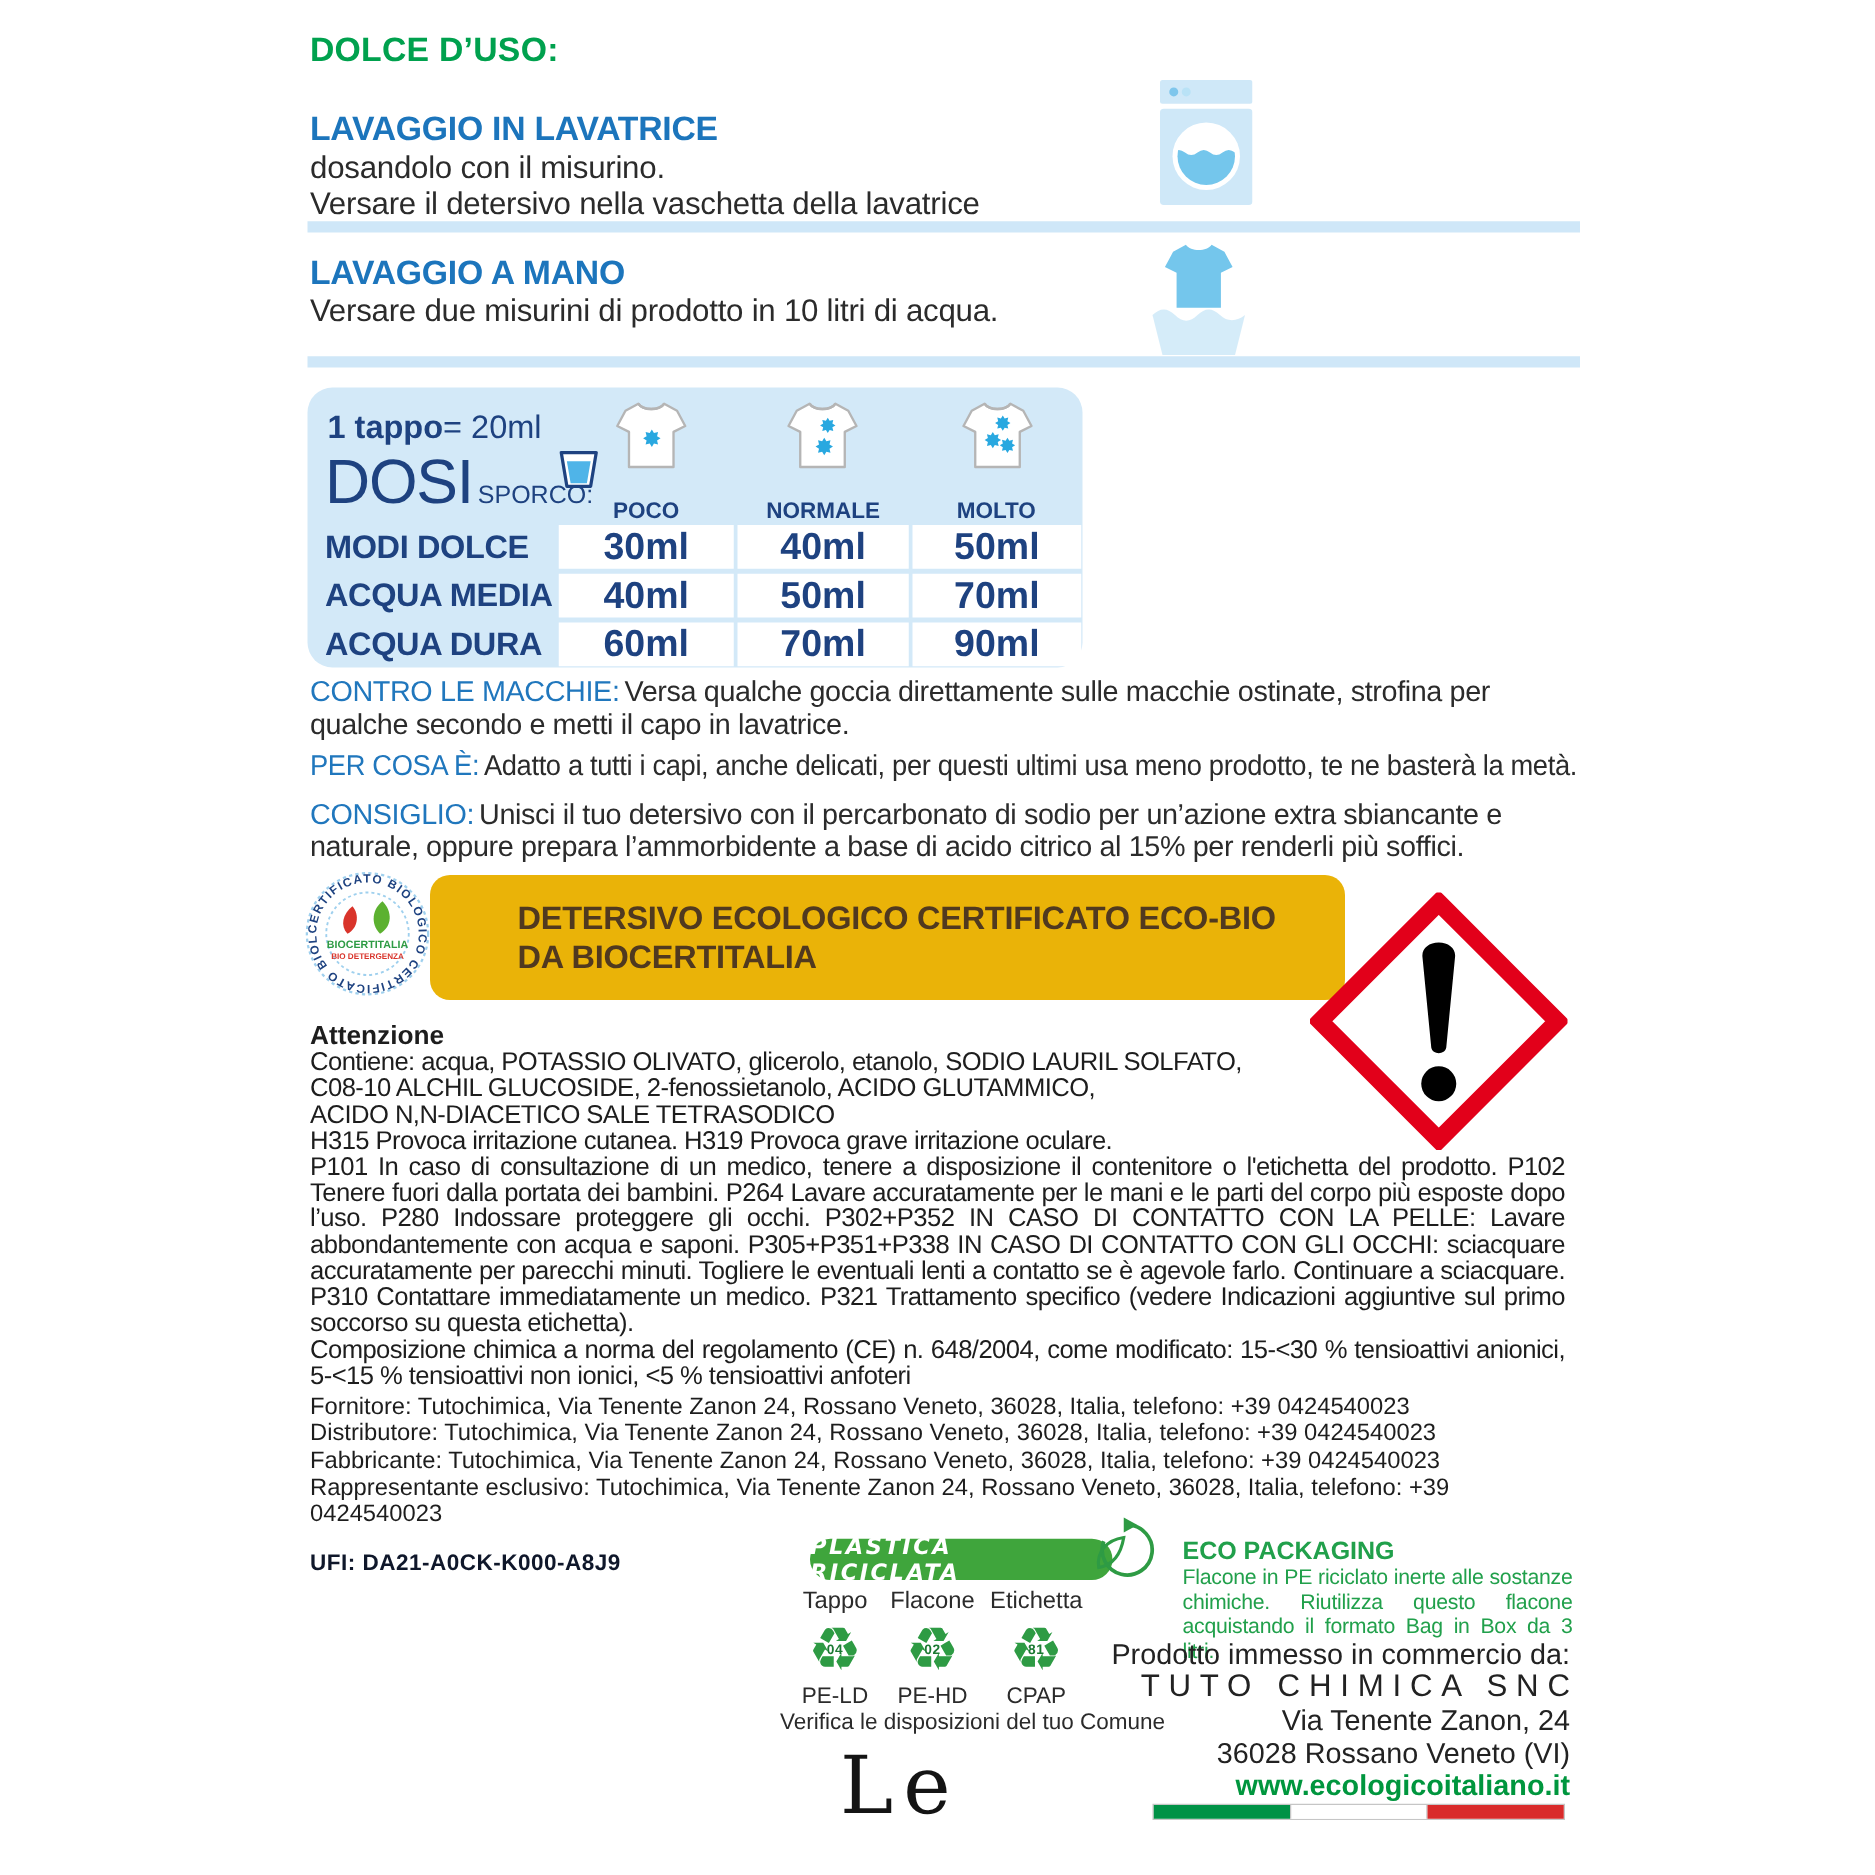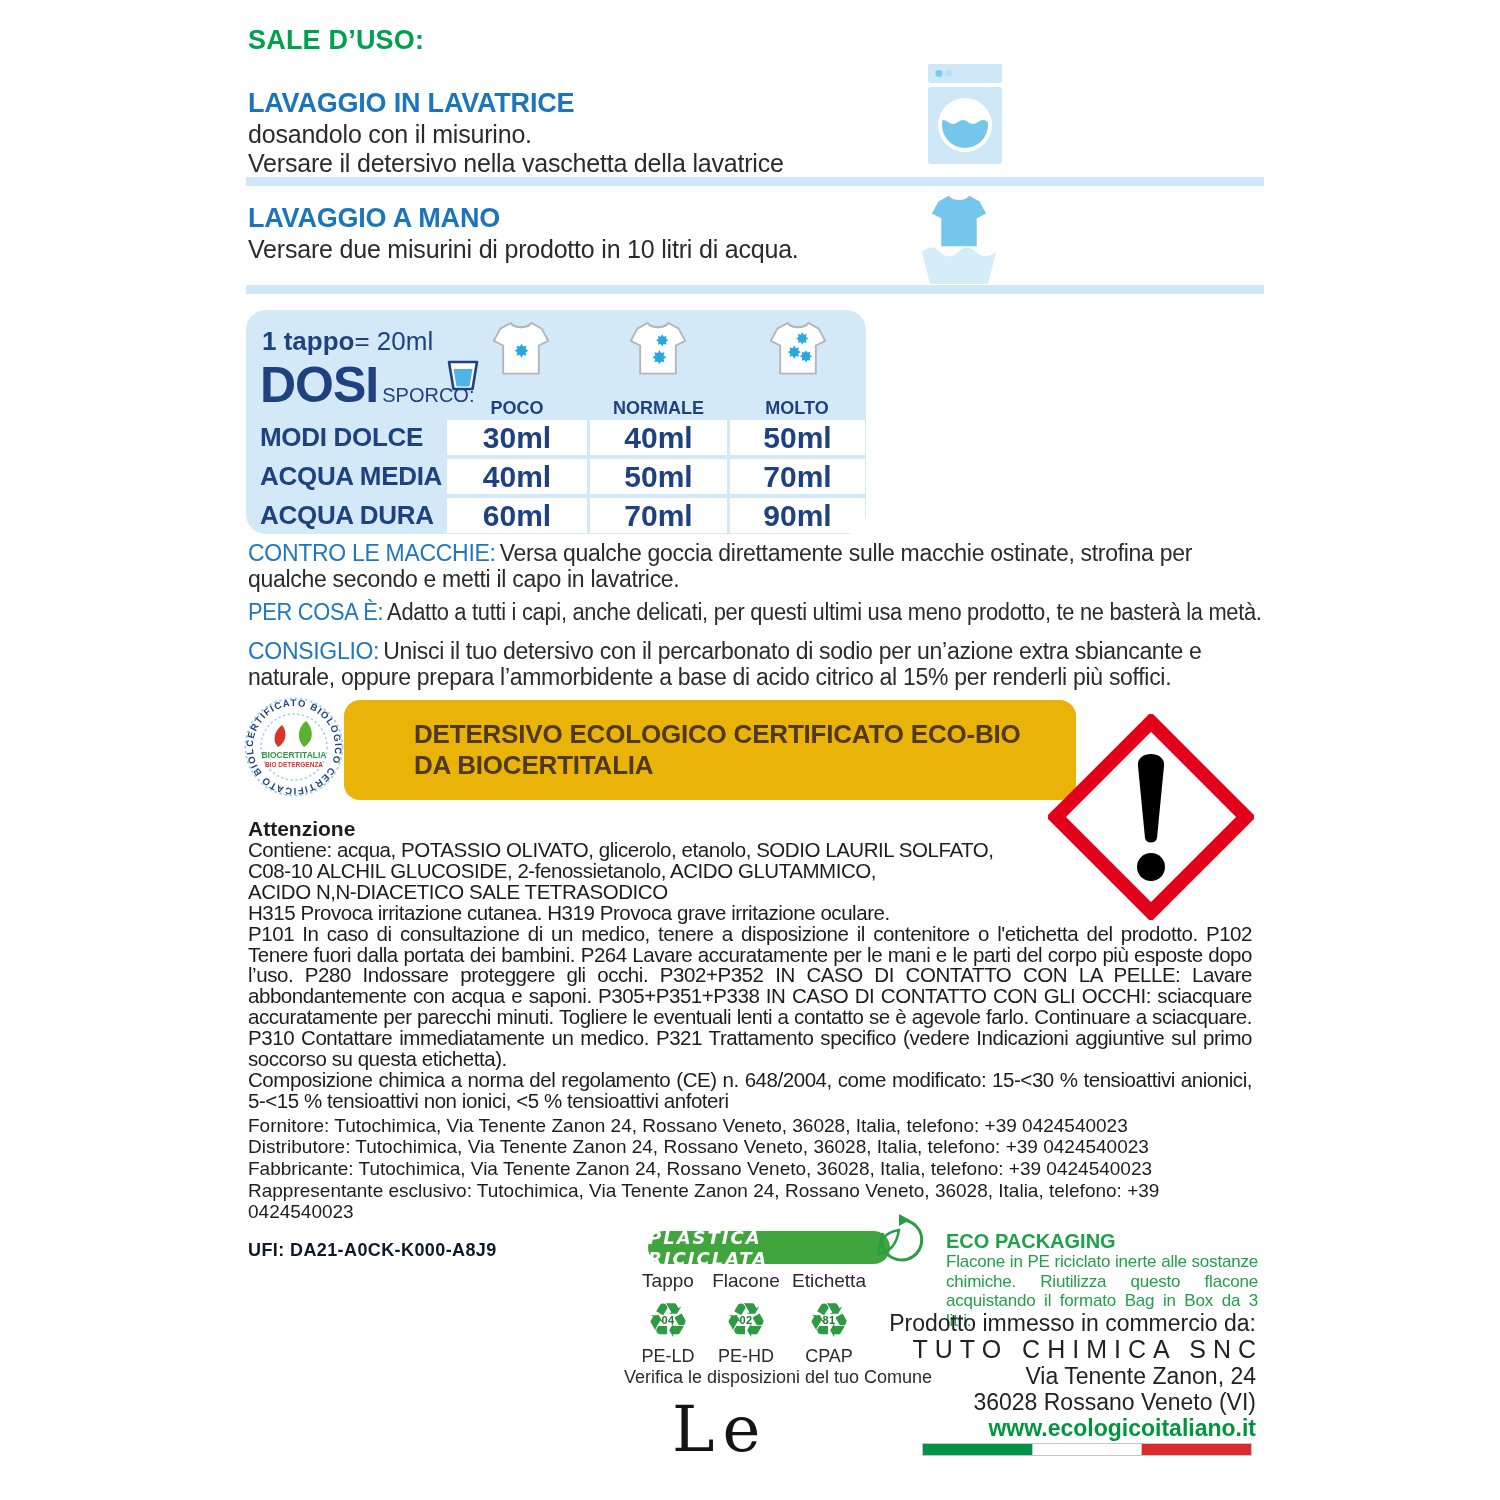--- a/index.html
+++ b/index.html
@@ -18,21 +18,21 @@
 
   .bar{left:246px;width:1018px;height:9px;background:#cfe7f8;}
   .bar1{top:177px;} .bar2{top:285px;}
 
   
   .dose-table{left:246px;top:310px;width:620px;height:224px;background:#d3e9f8;border-radius:20px;}
   .cap-line{position:absolute;left:16px;top:16px;font-size:26px;color:#1e4280;}
   .cap-bold{font-weight:700;}
   .cup{position:absolute;left:200px;top:50px;}
   .dosi-line{position:absolute;left:14px;top:46px;display:flex;align-items:baseline;}
-  .dosi{font-size:50px;font-weight:700;color:#1e4280;letter-spacing:-1px;}
+  .dosi{font-size:50px;font-weight:400;color:#1e4280;letter-spacing:-1px;}
   .sporco{font-size:20px;font-weight:400;color:#1e4280;margin-left:4px;}
   .t-shirt{position:absolute;top:10px;}
   .th-col{position:absolute;top:88px;text-align:center;font-size:18px;font-weight:700;color:#1e4280;}
   .cell{position:absolute;height:35px;background:#fff;display:flex;align-items:center;justify-content:center;
         font-size:30px;font-weight:700;color:#1e4280;}
   .rowlab{position:absolute;left:14px;height:35px;display:flex;align-items:center;
         font-size:26px;font-weight:700;color:#1e4280;letter-spacing:-.3px;}
 
   
   .tip{left:248px;width:1020px;font-size:23px;line-height:26px;color:#2b2b2b;letter-spacing:-.3px;}
@@ -104,21 +104,21 @@
       <path d="M21,2 C25,8 39,8 43,2 L54,8 L61,21 L51,26 L51,56 L13,56 L13,26 L3,21 L10,8 Z" fill="currentColor"></path>
     </symbol>
     <symbol id="splat" viewBox="-8 -8 16 16">
       <polygon points="7,0 4.2,1.7 5,5 1.7,4.2 0,7 -1.7,4.2 -5,5 -4.2,1.7 -7,0 -4.2,-1.7 -5,-5 -1.7,-4.2 0,-7 1.7,-4.2 5,-5 4.2,-1.7" fill="#29a8e0"></polygon>
     </symbol>
   </defs>
 </svg>
 
 <div class="page">
 
-  <div class="abs modi">SALE D’USO:</div>
+  <div class="abs modi">DOLCE D’USO:</div>
 
   <div class="abs h-blue s1-title">LAVAGGIO IN LAVATRICE</div>
   <div class="abs body-txt s1-body">
     <div>dosandolo con il misurino.</div>
     <div>Versare il detersivo nella vaschetta della lavatrice</div>
   </div>
   <div class="abs" style="left:928px;top:64px;">
     <svg width="74" height="100" viewBox="0 0 74 100">
       <rect x="0" y="0" width="74" height="19" rx="2" fill="#cfe8f8"></rect>
       <circle cx="11" cy="9.5" r="3.6" fill="#7ec6ec"></circle>

